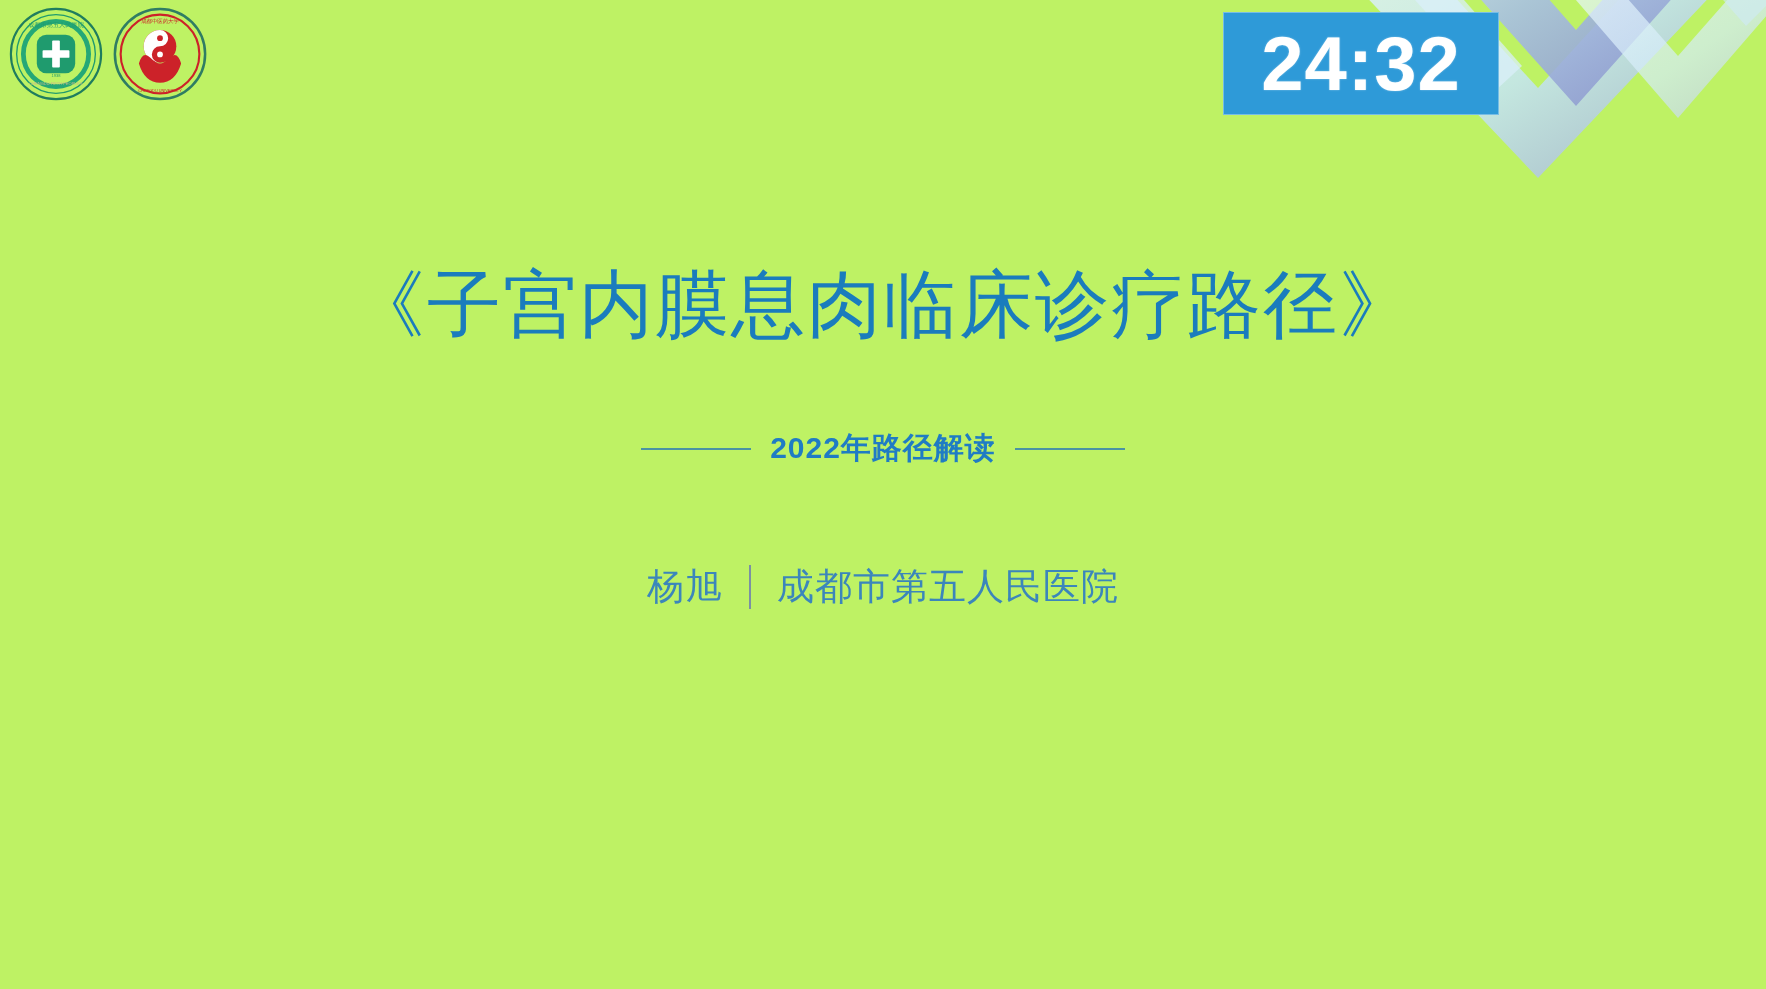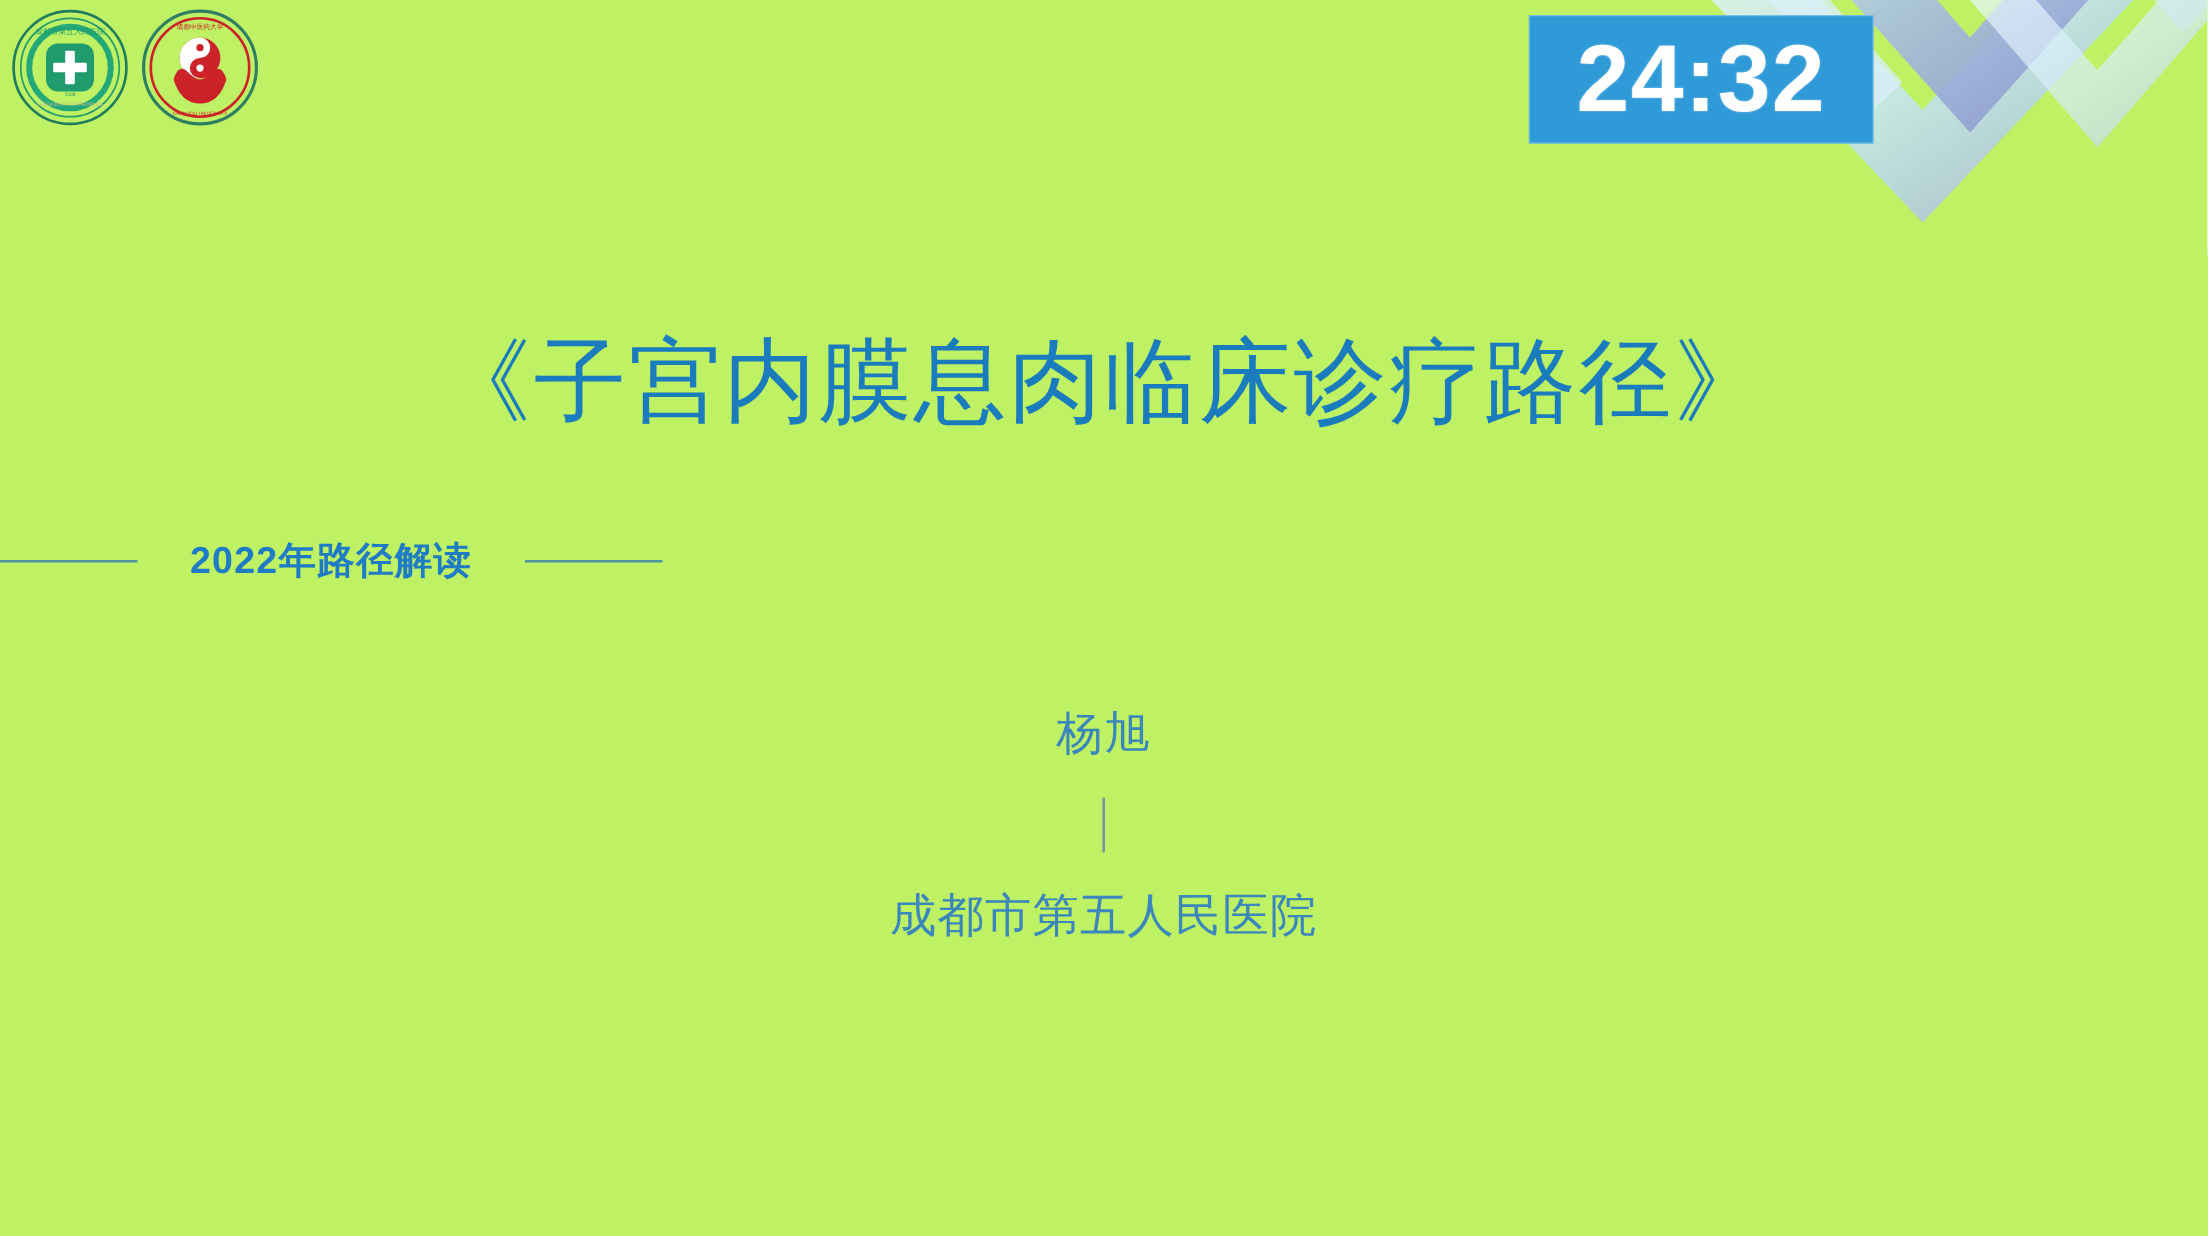--- a/index.html
+++ b/index.html
@@ -96,21 +96,22 @@
     font-family: "Liberation Sans", "DejaVu Sans", sans-serif;
   }
 
   .subtitle-row {
     position: absolute;
     top: 428px;
     left: 0;
     width: 1766px;
     display: flex;
     align-items: center;
-    gap: 42px;
+    justify-content: center;
+    gap: 19px;
   }
   .sub-rule {
     width: 110px;
     height: 2px;
     background: #4a93a3;
   }
   .subtitle-text {
     color: #1f7cc4;
     font-size: 30px;
     font-weight: bold;
@@ -121,21 +122,20 @@
 
   .author-row {
     position: absolute;
     top: 562px;
     left: 0;
     width: 1766px;
     display: flex;
     align-items: center;
     justify-content: center;
     gap: 26px;
-    flex-direction: column;
   }
   .author-name,
   .author-org {
     color: #3b86bb;
     font-size: 37px;
     font-weight: normal;
     letter-spacing: 1px;
     white-space: nowrap;
     font-family: "Liberation Sans", "DejaVu Sans", sans-serif;
   }

